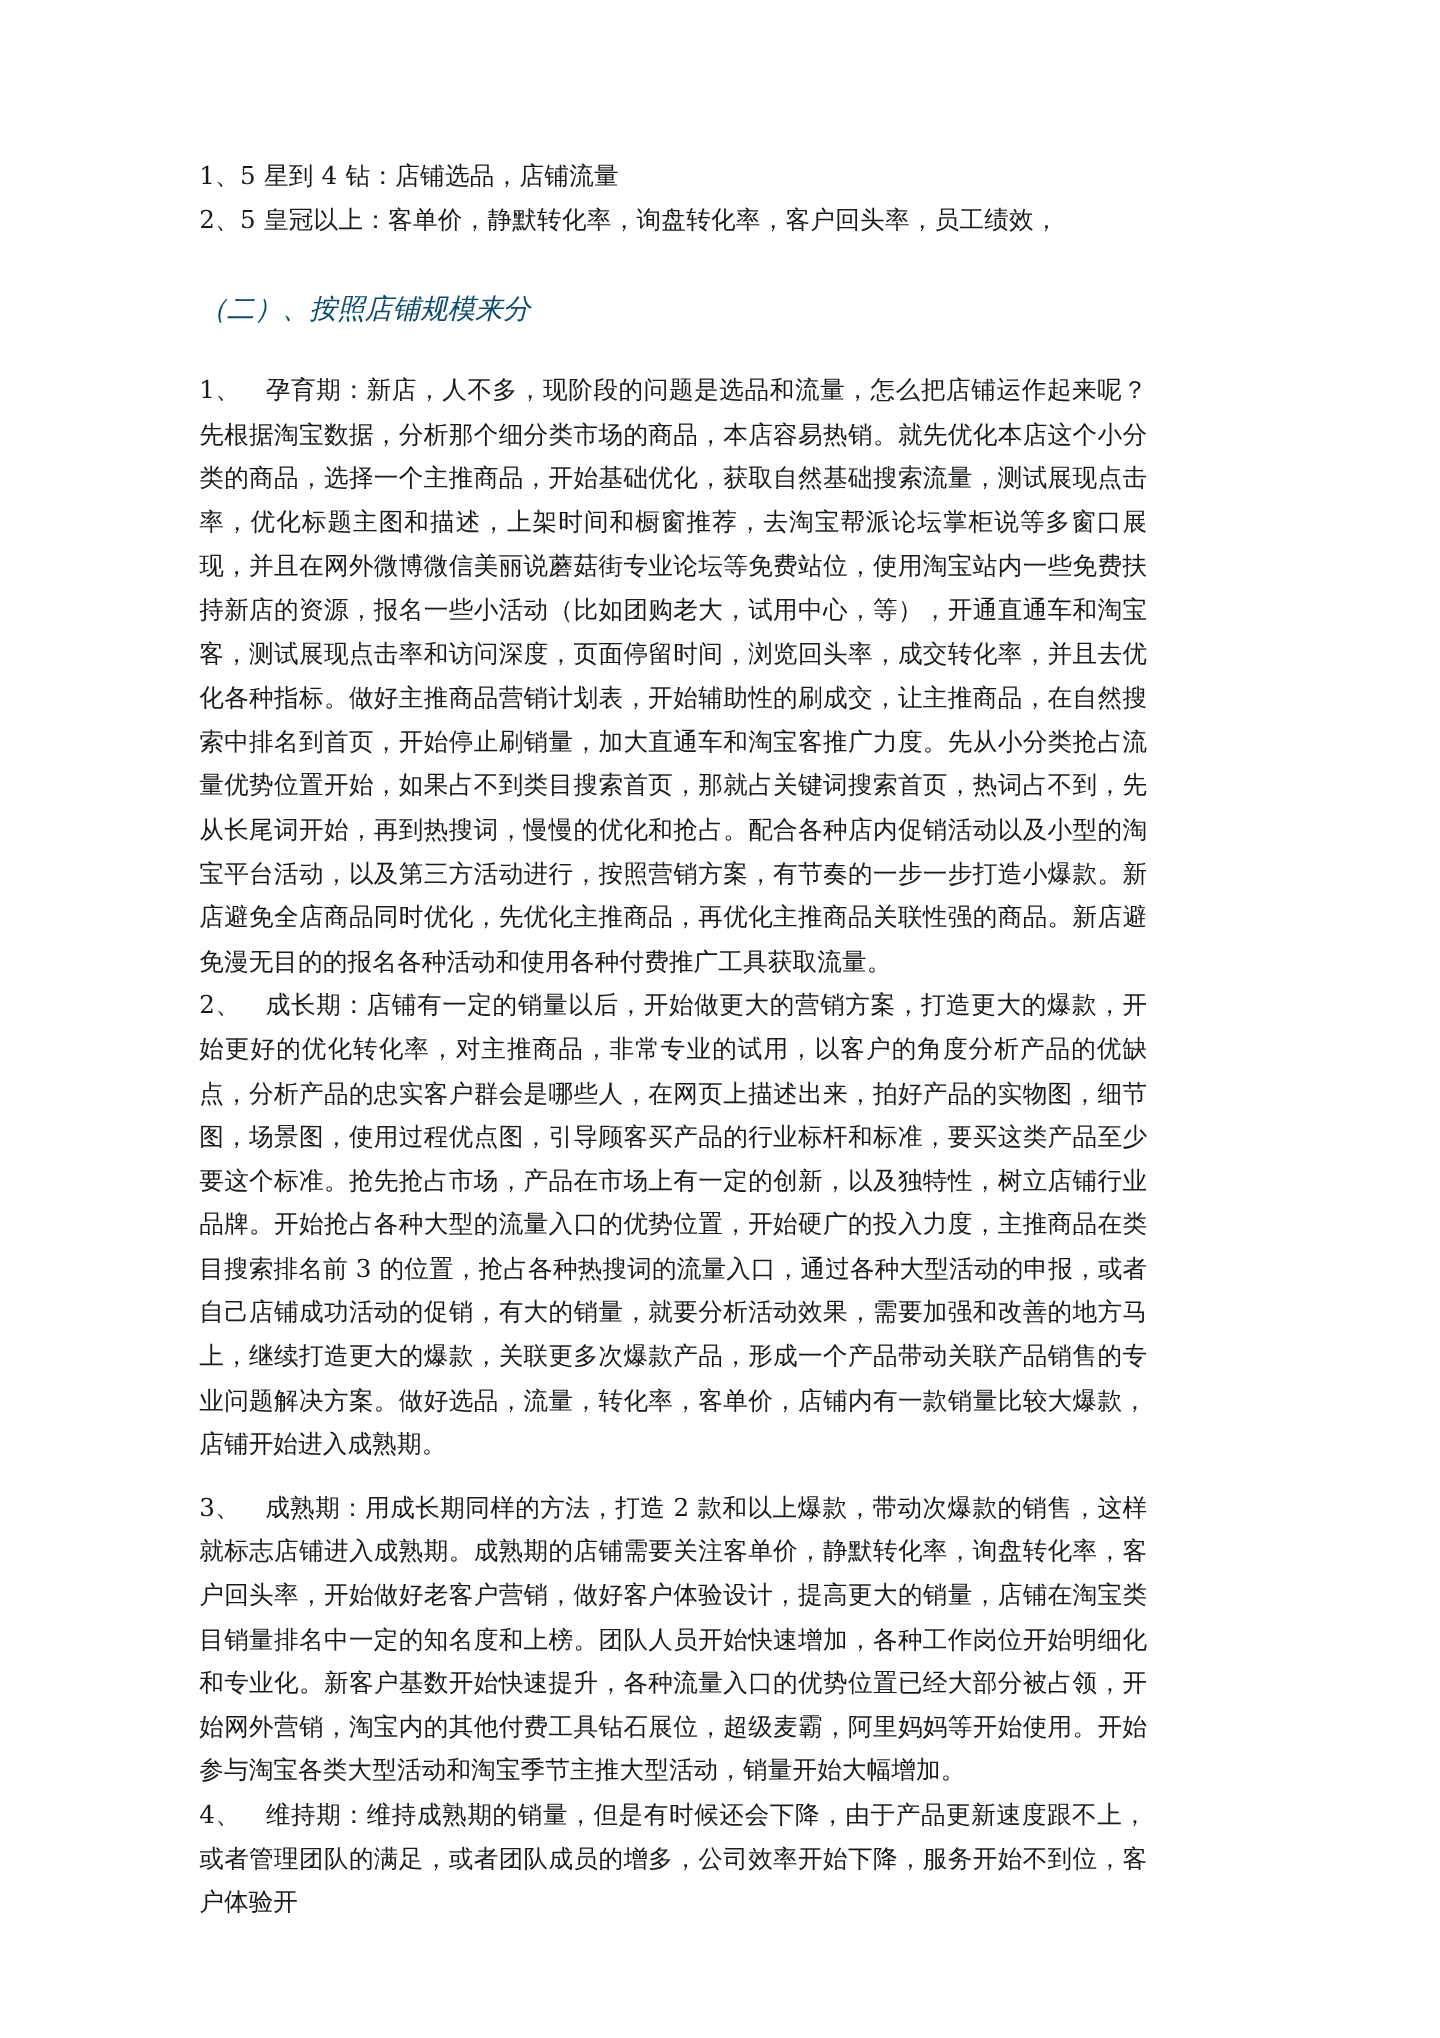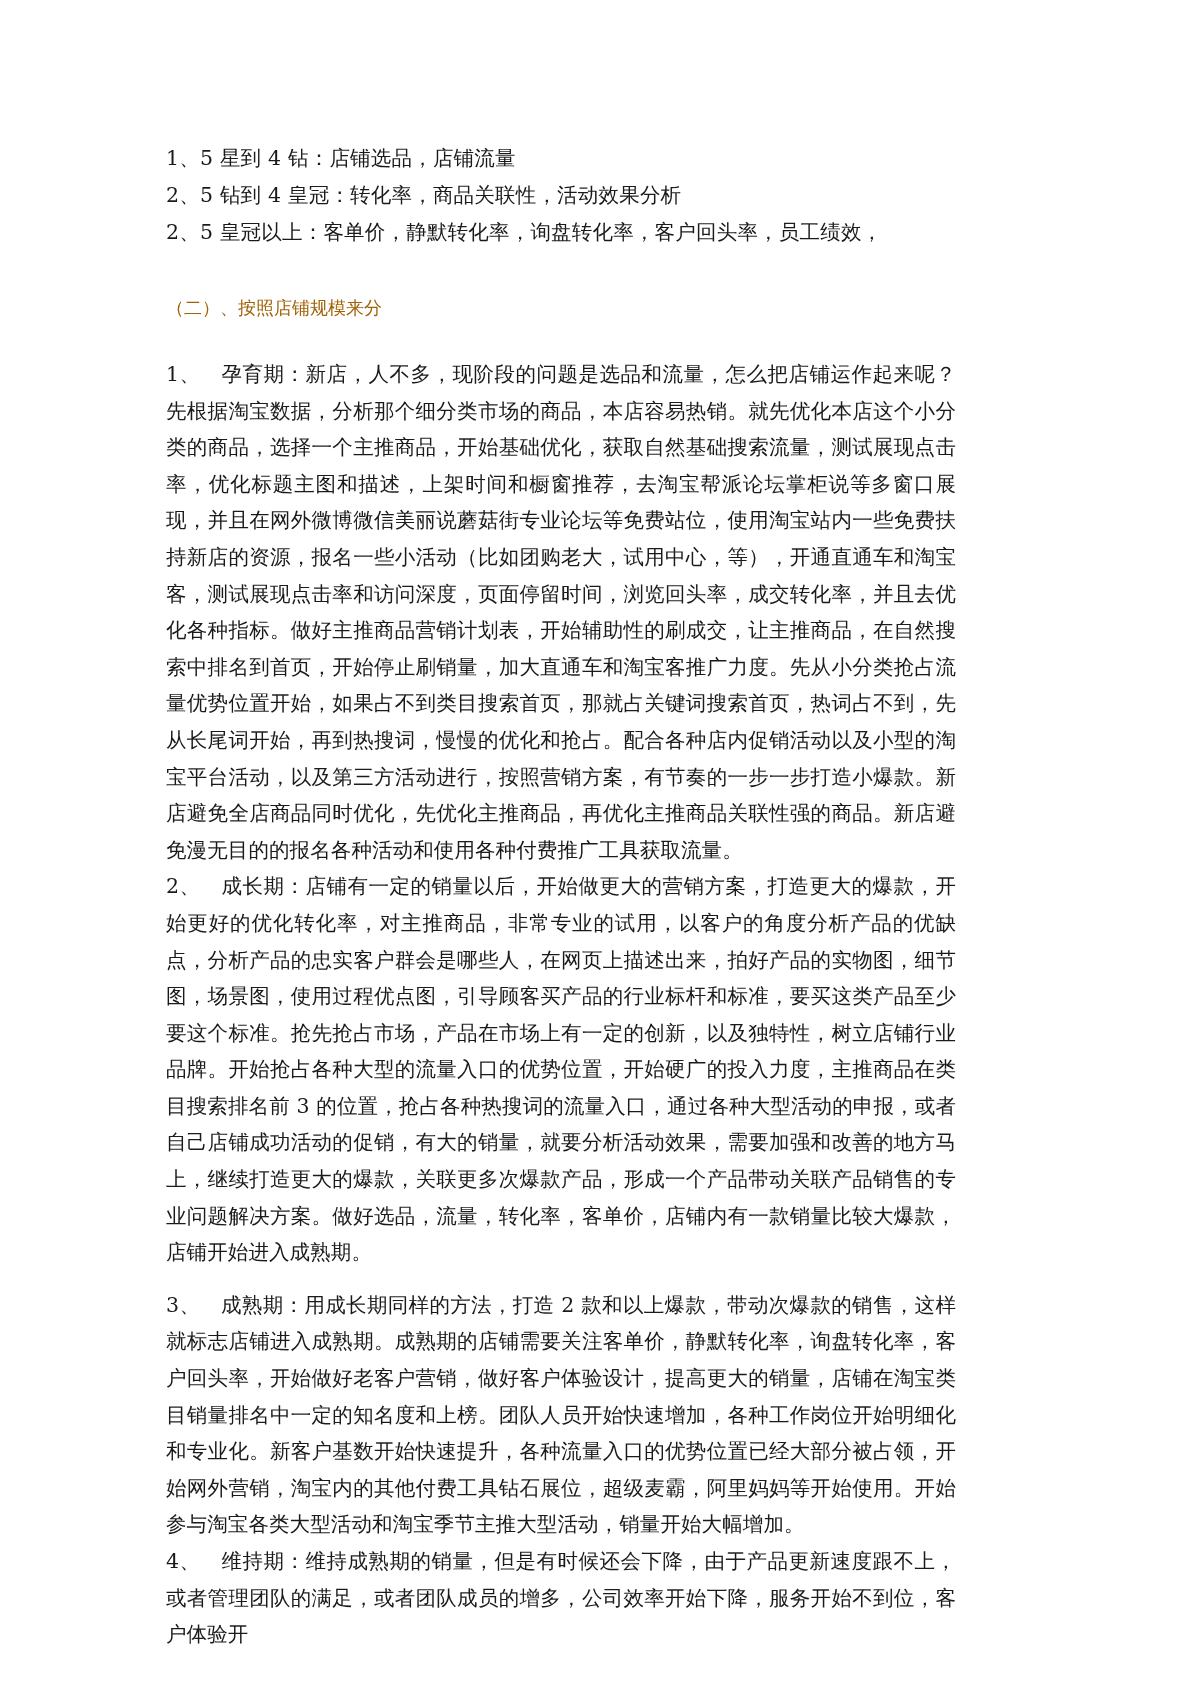--- a/index.html
+++ b/index.html
@@ -9,21 +9,21 @@
     background: #ffffff;
   }
   body {
     font-family: "DejaVu Serif", "Liberation Serif", serif;
     color: #000000;
   }
   .page {
     position: relative;
     width: 1200px;
     height: 1670px;
-    margin: 12px auto;
+    margin: 0 auto;
     background: #ffffff;
     overflow: hidden;
     box-sizing: border-box;
   }
   .content {
     position: absolute;
     left: 166px;
     top: 128px;
     width: 790px;
   }
@@ -39,39 +39,39 @@
     font-size: 20.5px;
     line-height: 36.6px;
     text-align: justify;
     text-justify: inter-character;
     text-align-last: left;
     color: #1a1a1a;
     margin: 0;
     letter-spacing: 0.1px;
   }
   .heading {
-    font-size: 18px;
+    font-size: 23px;
     line-height: 37px;
-    color: #a16207;
+    color: #0c4a6e;
     white-space: nowrap;
     font-weight: normal;
     margin: 0;
+    font-style: italic;
   }
   .gap-sm { height: 16px; }
   .gap-md { height: 30px; }
   .gap-lg { height: 38px; }
 </style>
 </head>
 <body>
 
 <div class="page">
   <div class="content">
 
     <div class="line">1、5 星到 4 钻：店铺选品，店铺流量</div>
-    <div class="line">2、5 钻到 4 皇冠：转化率，商品关联性，活动效果分析</div>
     <div class="line">2、5 皇冠以上：客单价，静默转化率，询盘转化率，客户回头率，员工绩效，</div>
 
     <div class="gap-lg"></div>
 
     <div class="heading">（二）、按照店铺规模来分</div>
 
     <div class="gap-md"></div>
 
     <p class="para">1、　孕育期：新店，人不多，现阶段的问题是选品和流量，怎么把店铺运作起来呢？先根据淘宝数据，分析那个细分类市场的商品，本店容易热销。就先优化本店这个小分类的商品，选择一个主推商品，开始基础优化，获取自然基础搜索流量，测试展现点击率，优化标题主图和描述，上架时间和橱窗推荐，去淘宝帮派论坛掌柜说等多窗口展现，并且在网外微博微信美丽说蘑菇街专业论坛等免费站位，使用淘宝站内一些免费扶持新店的资源，报名一些小活动（比如团购老大，试用中心，等），开通直通车和淘宝客，测试展现点击率和访问深度，页面停留时间，浏览回头率，成交转化率，并且去优化各种指标。做好主推商品营销计划表，开始辅助性的刷成交，让主推商品，在自然搜索中排名到首页，开始停止刷销量，加大直通车和淘宝客推广力度。先从小分类抢占流量优势位置开始，如果占不到类目搜索首页，那就占关键词搜索首页，热词占不到，先从长尾词开始，再到热搜词，慢慢的优化和抢占。配合各种店内促销活动以及小型的淘宝平台活动，以及第三方活动进行，按照营销方案，有节奏的一步一步打造小爆款。新店避免全店商品同时优化，先优化主推商品，再优化主推商品关联性强的商品。新店避免漫无目的的报名各种活动和使用各种付费推广工具获取流量。</p>
 

